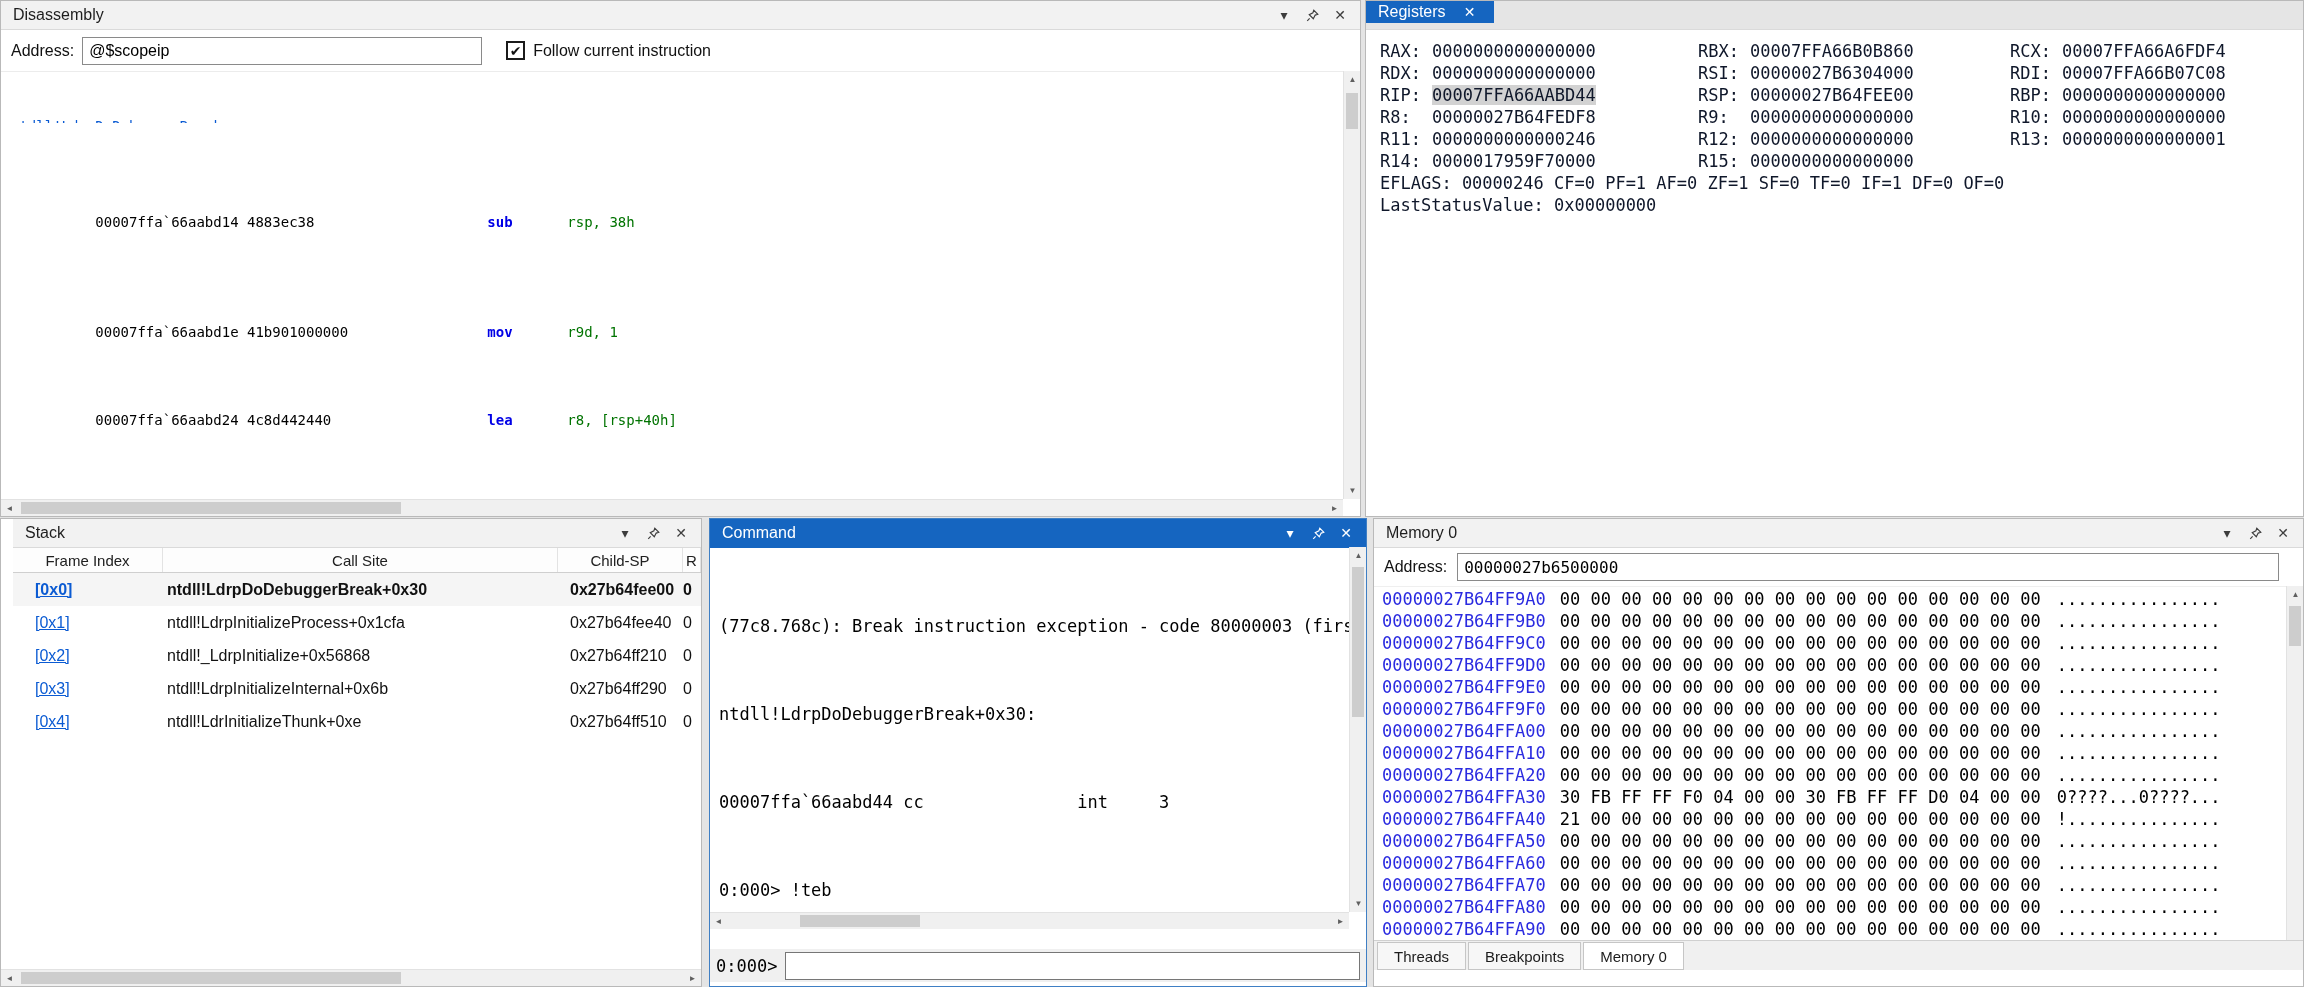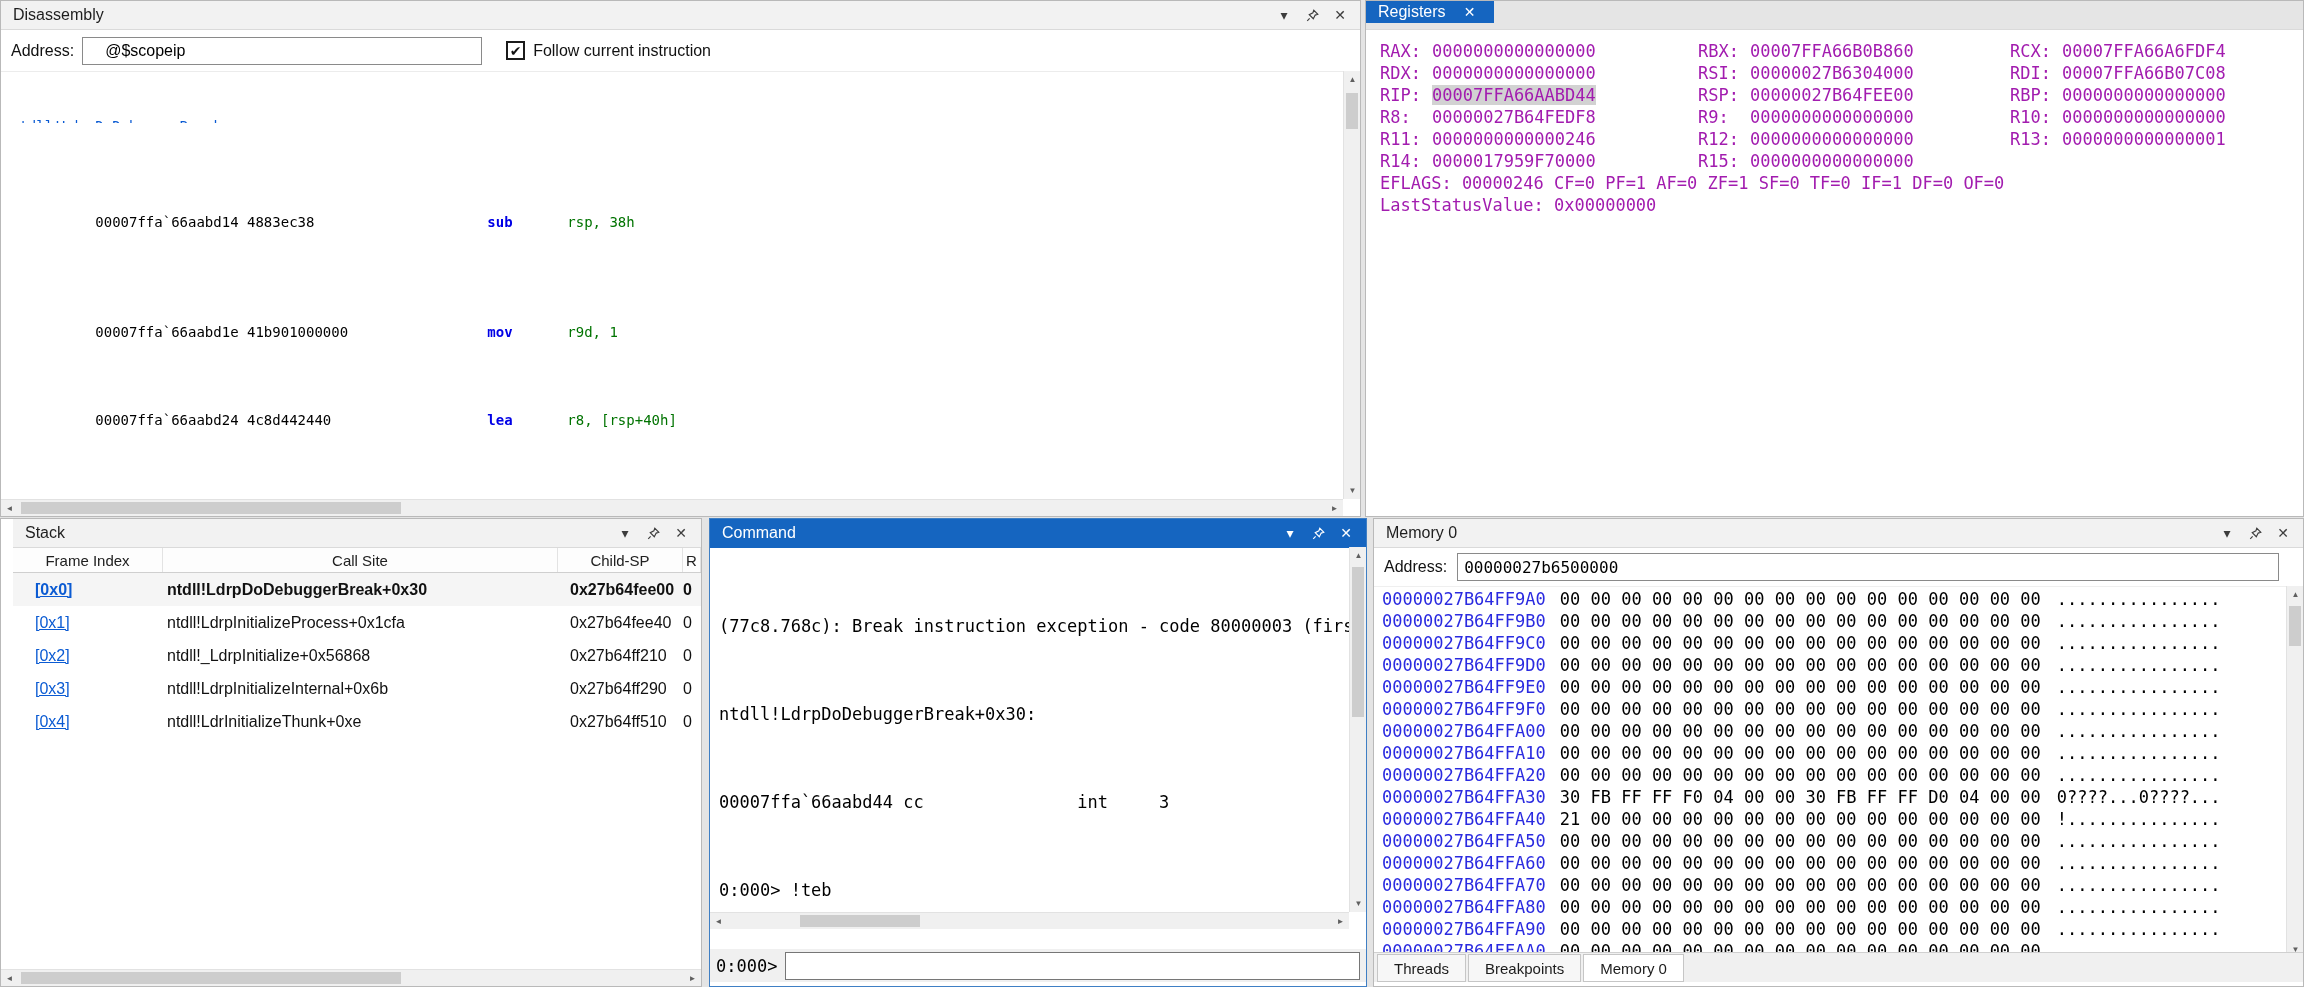--- a/index.html
+++ b/index.html
@@ -17,21 +17,21 @@
   .tb-icon{width:24px;height:22px;display:flex;align-items:center;justify-content:center;color:#3d3d3d;font-size:14px;margin-left:4px;cursor:default;}
   .titlebar.blue{background:#1565c0;border-bottom:1px solid #1565c0;color:#ffffff;}
   .titlebar.blue .tb-icon{color:#ffffff;}
 
   .dockbar{height:28px;background:#e5e5e5;border-bottom:1px solid #dadada;display:flex;align-items:flex-start;}
   .dock-tab{background:#1565c0;color:#ffffff;display:flex;align-items:center;gap:12px;padding:0 12px;font-size:16px;}
   .dock-tab .tb-icon{color:#fff;margin-left:0;}
 
   
   .addr-row{height:41px;display:flex;align-items:center;gap:8px;padding:0 10px;border-bottom:1px solid #ececec;font-size:16px;color:#111;}
-  .addr-input{width:400px;height:28px;border:1px solid #8a8a8a;font-size:16px;padding:0 22px;box-sizing:border-box;font-family:"Liberation Sans",sans-serif;}
+  .addr-input{width:400px;height:28px;border:1px solid #8a8a8a;font-size:16px;padding:0 6px;box-sizing:border-box;font-family:"Liberation Sans",sans-serif;}
   .chk{margin-left:16px;width:19px;height:19px;border:2px solid #1b1b1b;background:#fff;display:flex;align-items:center;justify-content:center;font-size:14px;color:#111;box-sizing:border-box;}
   .disasm-content{position:absolute;top:70px;left:0;width:1342px;height:430px;overflow:hidden;font-family:"DejaVu Sans Mono",monospace;font-size:14px;line-height:22px;white-space:pre;color:#000;}
   .clip8{height:8px;overflow:hidden;}
   .fn-link{display:inline-block;margin-top:-12px;margin-left:10px;color:#0b5bd3;text-decoration:underline;}
   .dline{height:22px;padding-left:10px;}
   .da{display:inline-block;width:392px;}
   .dm{display:inline-block;width:80px;font-weight:bold;}
   .mn-b{color:#0000e6;}
   .op-g{color:#007300;}
 
@@ -40,21 +40,21 @@
   .sbh{position:absolute;height:17px;background:#f0f0f0;border-top:1px solid #e2e2e2;box-sizing:border-box;}
   .sb-btn{position:absolute;width:17px;height:17px;display:flex;align-items:center;justify-content:center;font-size:8px;color:#5f5f5f;}
   .sbv .up{top:0;left:0;} .sbv .down{bottom:0;left:0;}
   .sbh .left{left:0;top:0;} .sbh .right{right:0;top:0;}
   .sbv .sb-thumb{position:absolute;left:2px;right:2px;background:#cdcdcd;}
   .sbh .sb-thumb{position:absolute;top:2px;bottom:2px;background:#cdcdcd;}
   .disasm-vs{right:0;top:70px;bottom:17px;}
   .disasm-hs{left:0;right:17px;bottom:0;}
 
   
-  .reg-content{padding:10px 0 0 14px;font-family:"DejaVu Sans Mono",monospace;font-size:17px;line-height:22px;color:#a21caf;}
+  .reg-content{padding:10px 0 0 14px;font-family:"DejaVu Sans Mono",monospace;font-size:17px;line-height:22px;color:#0f172a;}
   .reg-grid{display:grid;grid-template-columns:318px 312px 1fr;}
   .reg{height:22px;white-space:pre;}
   .rn{display:inline-block;width:52px;}
   .rv.hl{background:#d2d2d2;}
   .reg-line{height:22px;white-space:pre;}
 
   
   .stack-header{display:grid;grid-template-columns:150px 395px 125px 1fr;height:24px;border-bottom:1px solid #cfcfcf;font-size:15px;background:#fdfdfd;color:#202020;}
   .stack-header>div{display:flex;align-items:center;justify-content:center;border-right:1px solid #e3e3e3;overflow:hidden;}
   .frame-row{display:grid;grid-template-columns:150px 395px 125px 1fr;height:33px;align-items:center;font-size:16px;color:#111;}
@@ -76,21 +76,21 @@
 
   
   .mem-addr-row{height:38px;display:flex;align-items:center;gap:10px;padding:0 24px 0 10px;font-size:16px;color:#111;border-bottom:1px solid #efefef;}
   .mem-input{flex:1;height:28px;border:1px solid #8a8a8a;font-family:"DejaVu Sans Mono",monospace;font-size:16px;padding:0 6px;box-sizing:border-box;}
   .mem-content{position:absolute;top:67px;left:0;width:912px;height:372px;overflow:hidden;font-family:"DejaVu Sans Mono",monospace;font-size:17px;line-height:22px;padding:2px 0 0 8px;box-sizing:border-box;color:#000;}
   .mrow{height:22px;white-space:pre;}
   .ma{color:#2a2ae0;}
   .mb{margin-left:14px;}
   .mc{margin-left:16px;}
   .mem-vs{right:0;top:67px;height:372px;}
-  .mem-tabs{position:absolute;left:0;right:0;bottom:4px;height:29px;background:#f0f0f0;border-top:1px solid #d0d0d0;display:flex;align-items:stretch;padding-left:3px;}
+  .mem-tabs{position:absolute;left:0;right:0;bottom:16px;height:29px;background:#f0f0f0;border-top:1px solid #d0d0d0;display:flex;align-items:stretch;padding-left:3px;}
   .mtab{display:flex;align-items:center;padding:0 16px;font-size:15px;border:1px solid #c6c6c6;margin:1px 2px 0 0;background:#f7f7f7;color:#1c1c1c;}
   .mtab.active{background:#ffffff;}
 </style>
 </head>
 <body>
 
 <div class="root">
 
   <section class="panel disasm">
     <div class="titlebar">

